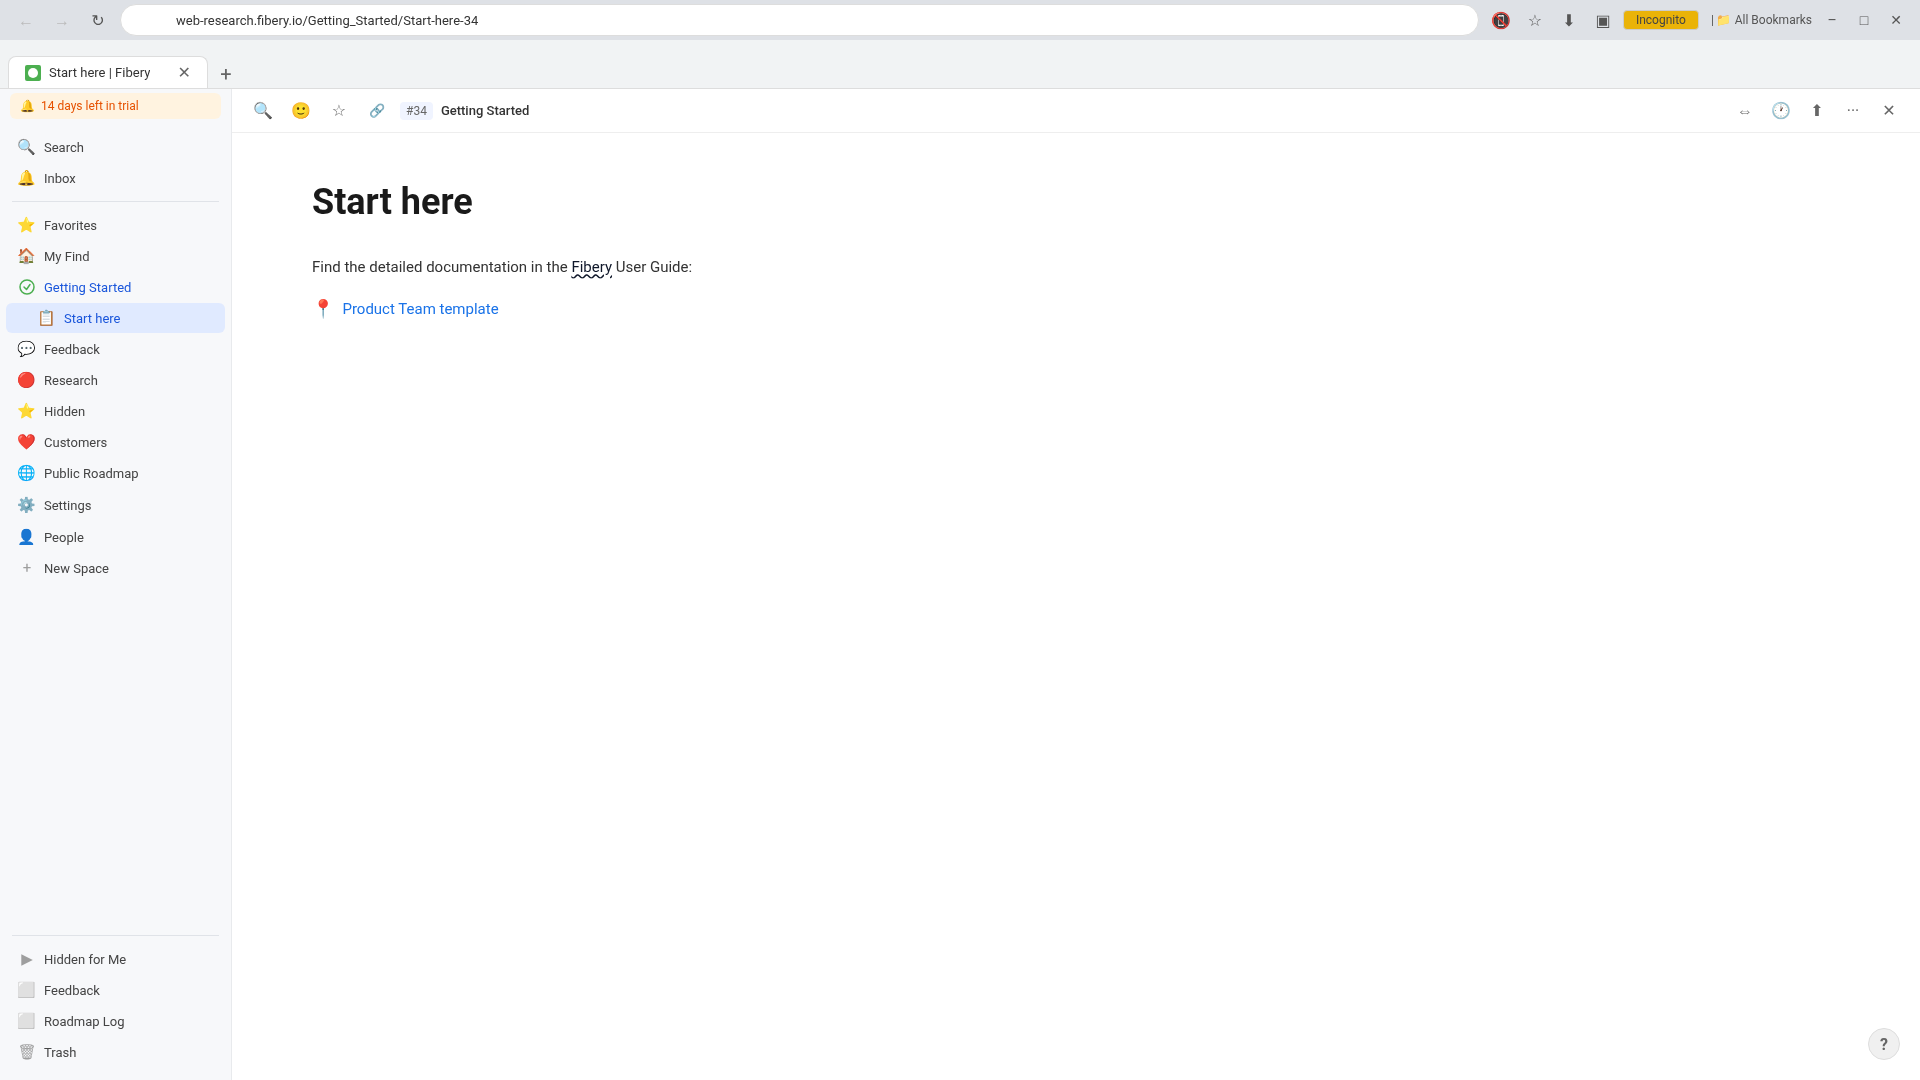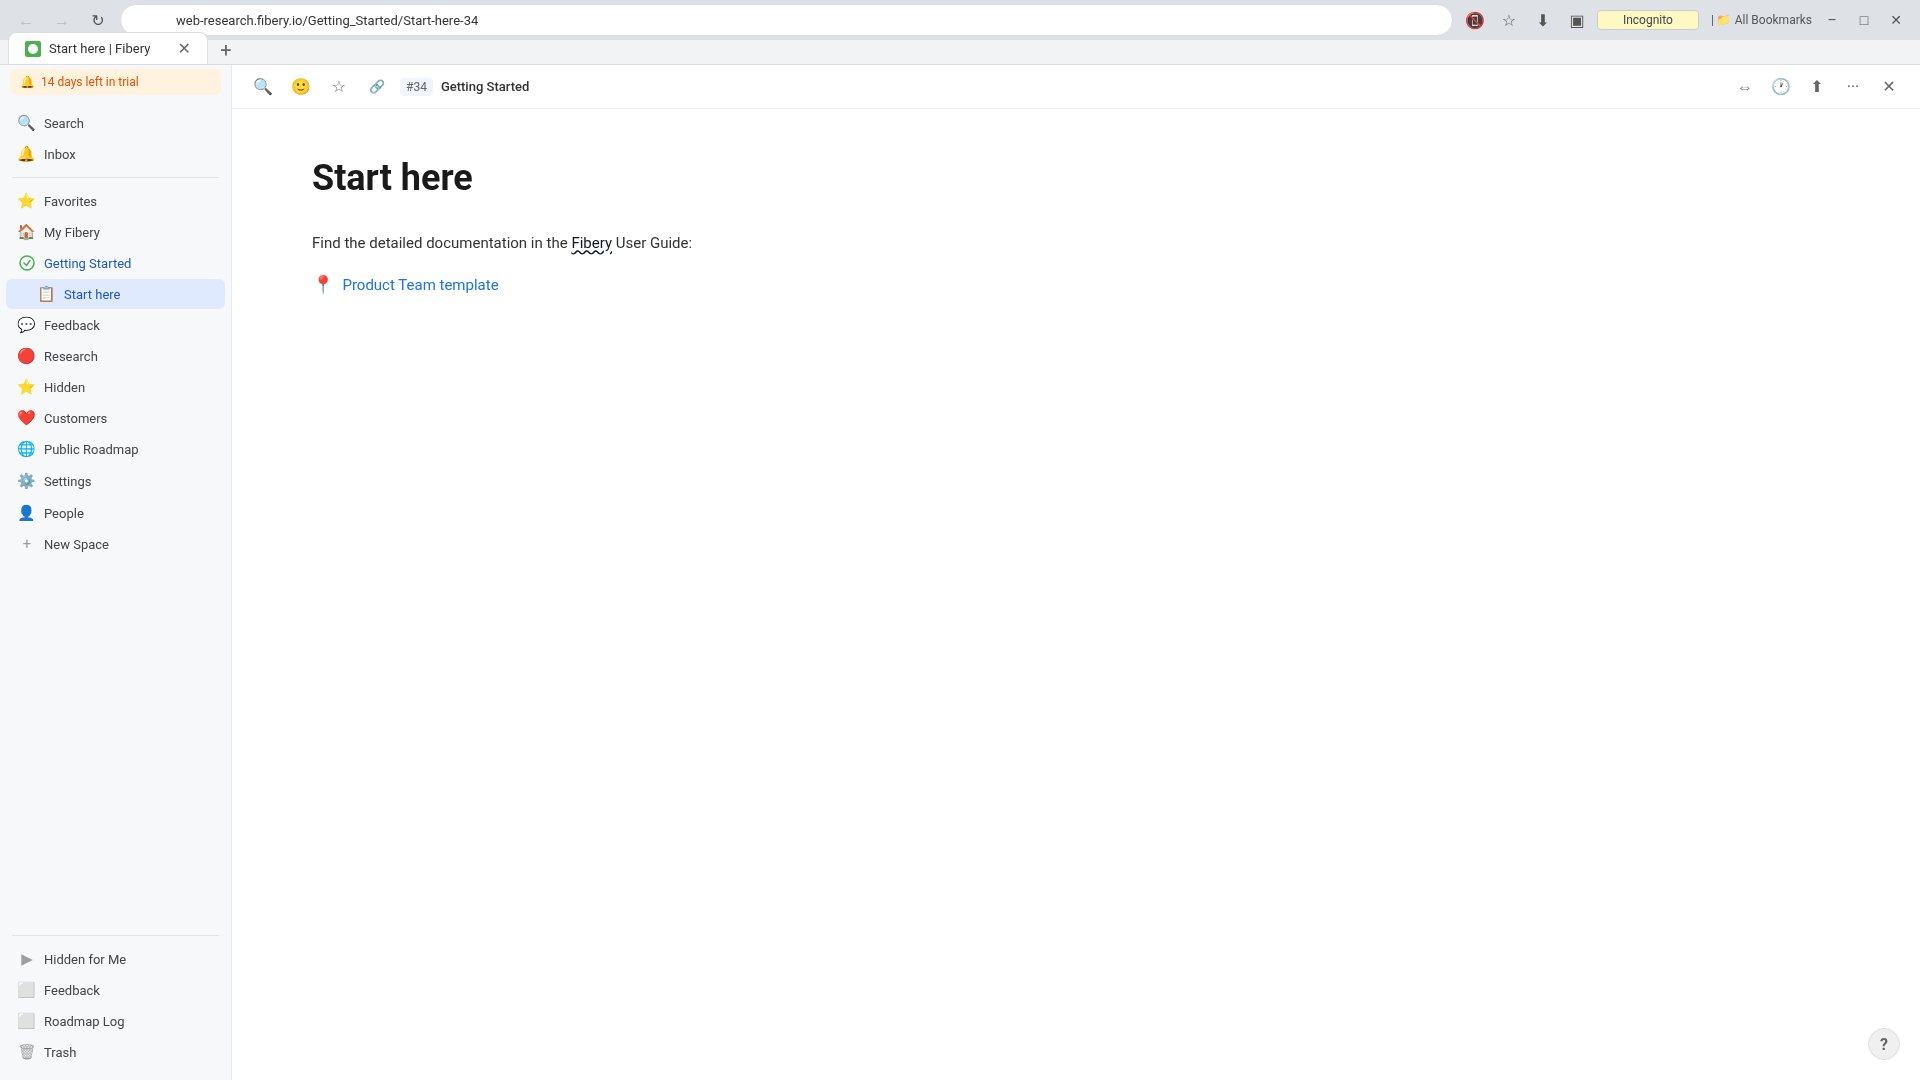--- a/index.html
+++ b/index.html
@@ -1,35 +1,35 @@
 <!DOCTYPE html>
 <html><head>
   <meta charset="utf-8">
   <style>
     * { margin: 0; padding: 0; box-sizing: border-box; }
     body { font-family: -apple-system, BlinkMacSystemFont, 'Segoe UI', Roboto, sans-serif; background: #fff; display: flex; flex-direction: column; height: 100vh; overflow: hidden; }
 
     
     .browser-chrome { background: #f1f3f4; border-bottom: 1px solid #ddd; }
     .browser-top-bar { display: flex; align-items: center; gap: 8px; padding: 8px 12px; background: #dee1e6; height: 40px; }
-    .browser-tab-bar { display: flex; align-items: end; padding: 0 8px; height: 24px; }
+    .browser-tab-bar { display: flex; align-items: end; padding: 0 8px; height: 48px; }
     .browser-tab { display: flex; align-items: center; gap: 8px; padding: 0 16px; background: #fff; border-radius: 8px 8px 0 0; height: 32px; font-size: 13px; color: #333; min-width: 200px; max-width: 240px; border: 1px solid #ddd; border-bottom: none; }
     .tab-favicon { width: 16px; height: 16px; border-radius: 2px; background: #4CAF50; display: flex; align-items: center; justify-content: center; }
     .tab-favicon svg { width: 12px; height: 12px; }
     .tab-close { margin-left: auto; cursor: pointer; color: #666; font-size: 16px; line-height: 1; }
     .new-tab-btn { margin-left: 4px; width: 28px; height: 28px; border-radius: 50%; display: flex; align-items: center; justify-content: center; color: #666; cursor: pointer; font-size: 20px; line-height: 1; }
     .window-controls { display: flex; gap: 8px; margin-left: auto; }
     .win-ctrl { color: #555; cursor: pointer; font-size: 14px; width: 24px; height: 24px; display: flex; align-items: center; justify-content: center; }
     .nav-btn { width: 28px; height: 28px; border-radius: 50%; display: flex; align-items: center; justify-content: center; color: #555; cursor: pointer; font-size: 16px; }
     .nav-btn.disabled { color: #bbb; cursor: default; }
     .address-bar { flex: 1; display: flex; align-items: center; background: #fff; border: 1px solid #ddd; border-radius: 20px; padding: 4px 12px; font-size: 13px; color: #333; height: 32px; }
     .address-bar span { flex: 1; margin-left: 43px; }
     .toolbar-actions { display: flex; gap: 6px; align-items: center; }
     .toolbar-icon { width: 28px; height: 28px; display: flex; align-items: center; justify-content: center; color: #555; cursor: pointer; border-radius: 4px; font-size: 16px; }
-    .incognito-badge { background: #fef9c3; border: 1px solid #ccc; border-radius: 4px; padding: 2px 25px; font-size: 12px; color: #444; cursor: pointer; }
+    .incognito-badge { background: #eab308; border: 1px solid #ccc; border-radius: 4px; padding: 2px 12px; font-size: 12px; color: #444; cursor: pointer; }
 
     
     .app-container { display: flex; flex: 1; overflow: hidden; }
 
     
     .sidebar { width: 232px; background: #f7f8fa; border-right: 1px solid #e8eaed; display: flex; flex-direction: column; overflow-y: auto; flex-shrink: 0; }
     .sidebar-header { display: flex; align-items: center; padding: 12px 12px 8px 12px; gap: 8px; }
     .workspace-icon { width: 28px; height: 28px; background: #1a73e8; border-radius: 6px; display: flex; align-items: center; justify-content: center; color: white; font-size: 14px; font-weight: bold; flex-shrink: 0; }
     .workspace-info { flex: 1; }
     .workspace-name { font-size: 13px; font-weight: 600; color: #333; }
@@ -145,21 +145,21 @@
 
       <div class="sidebar-divider"></div>
 
       <div class="nav-item">
         <span class="nav-icon">⭐</span>
         <span class="nav-label">Favorites</span>
       </div>
 
       <div class="nav-item">
         <span class="nav-icon">🏠</span>
-        <span class="nav-label">My Fibery</span>
+        <span class="nav-label">My Find</span>
       </div>
 
       <div class="nav-item" style="color:#1a56db;">
         <span class="nav-icon" style="color:#4CAF50;">
           <svg width="16" height="16" viewBox="0 0 16 16" fill="currentColor">
               <circle cx="8" cy="8" r="7" fill="none" stroke="#4CAF50" stroke-width="1.5"></circle>
               <path d="M5 8l2.5 2.5L11 5.5" stroke="#4CAF50" stroke-width="1.5" fill="none" stroke-linecap="round" stroke-linejoin="round"></path>
             </svg>
         </span>
         <span class="nav-label">Getting Started</span>

